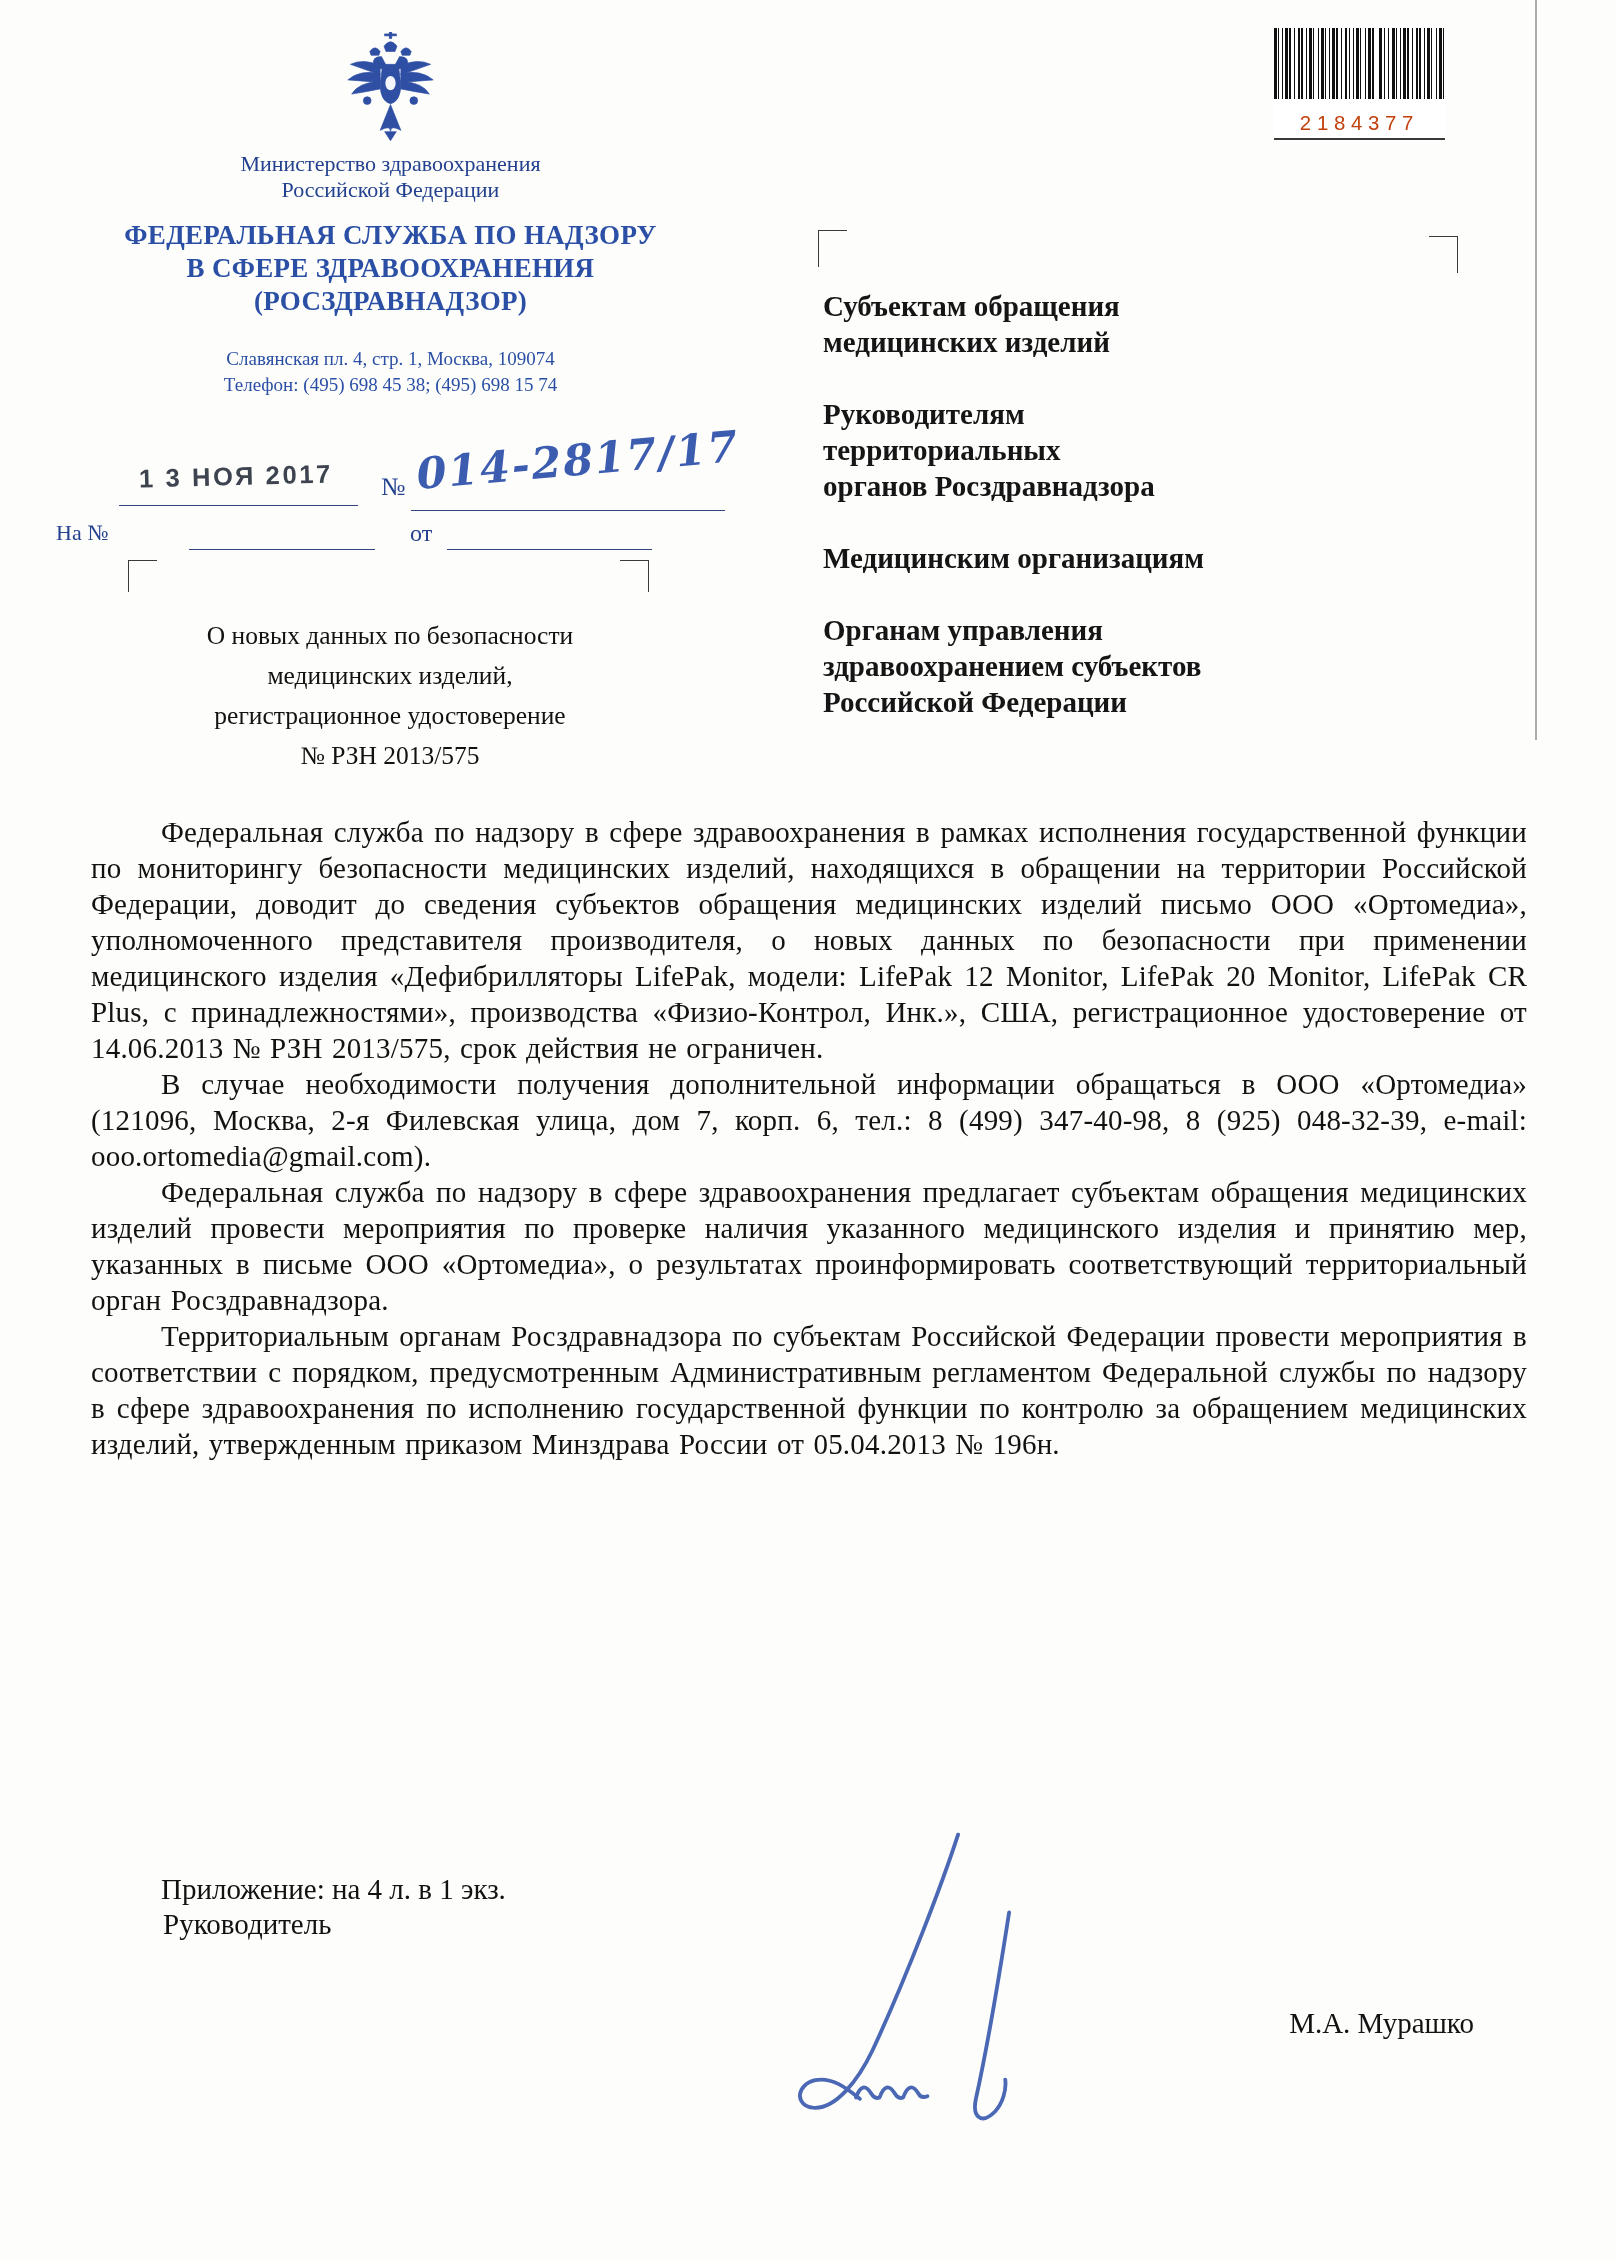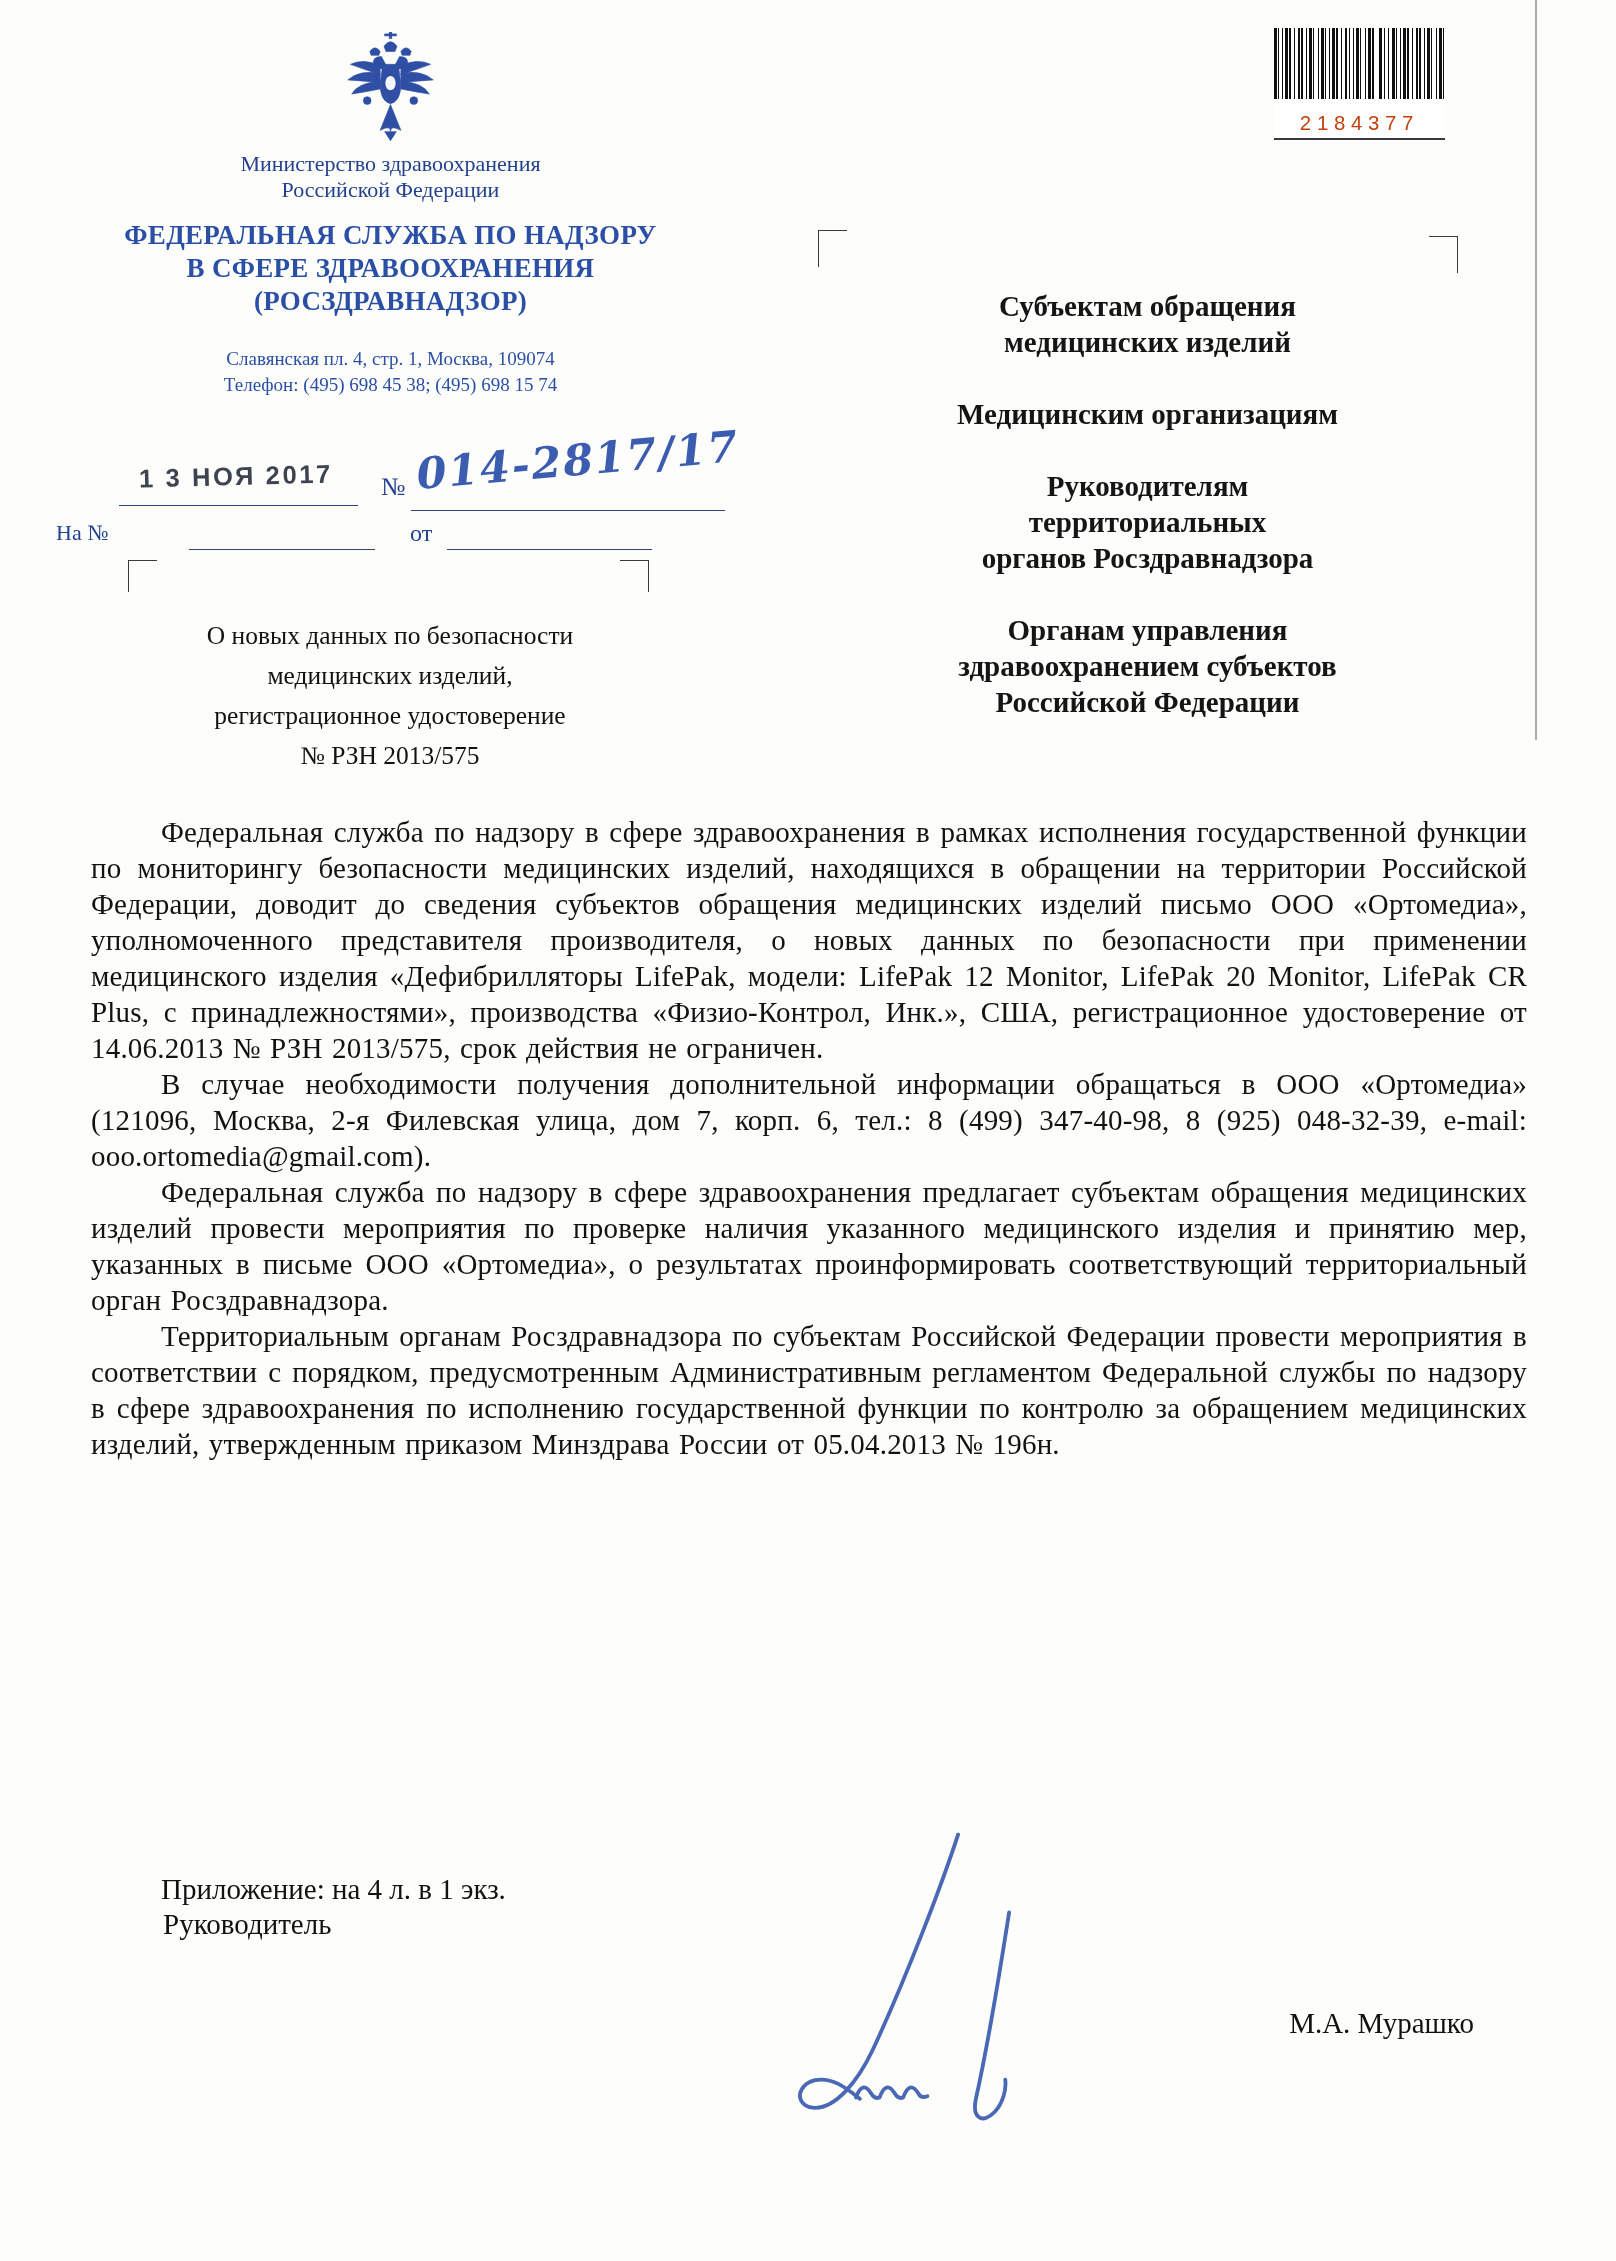--- a/index.html
+++ b/index.html
@@ -65,21 +65,21 @@
     font-size:20.4px; letter-spacing:5.7px; text-align:center; margin-top:13px; color:#c2410c;
   }
 
   
   .corner { width:29px; height:37px; }
   .corner.tl { border-top:1.9px solid #3a3a3a; border-left:1.9px solid #3a3a3a; }
   .corner.tr { border-top:1.9px solid #3a3a3a; border-right:1.9px solid #3a3a3a; }
 
   
   .addressees {
-    left:823px; top:288px; width:649px; text-align:center;
+    left:823px; top:288px; width:649px; text-align:left;
     font-weight:bold; font-size:29px; line-height:36px; color:#151515;
   }
   .addr-group { white-space:pre-line; margin-bottom:36px; }
 
   
   .subject {
     left:92px; top:616px; width:596px; text-align:center;
     font-size:25.5px; line-height:40px; white-space:pre-line; color:#121212;
   }
 
@@ -159,24 +159,24 @@
   </div>
 
   <div class="abs corner tl" style="left:818px; top:230px;"></div>
   <div class="abs corner tr" style="left:1429px; top:236px;"></div>
   <div class="abs corner tl" style="left:128px; top:560px; height:32px;"></div>
   <div class="abs corner tr" style="left:620px; top:560px; height:32px;"></div>
 
   <div class="abs addressees">
     <div class="addr-group">Субъектам обращения
 медицинских изделий</div>
-    <div class="addr-group">Медицинским организациям</div>
     <div class="addr-group">Руководителям
 территориальных
 органов Росздравнадзора</div>
+    <div class="addr-group">Медицинским организациям</div>
     <div class="addr-group">Органам управления
 здравоохранением субъектов
 Российской Федерации</div>
   </div>
 
   <div class="abs subject">О новых данных по безопасности
 медицинских изделий,
 регистрационное удостоверение
 № РЗН 2013/575</div>
 

